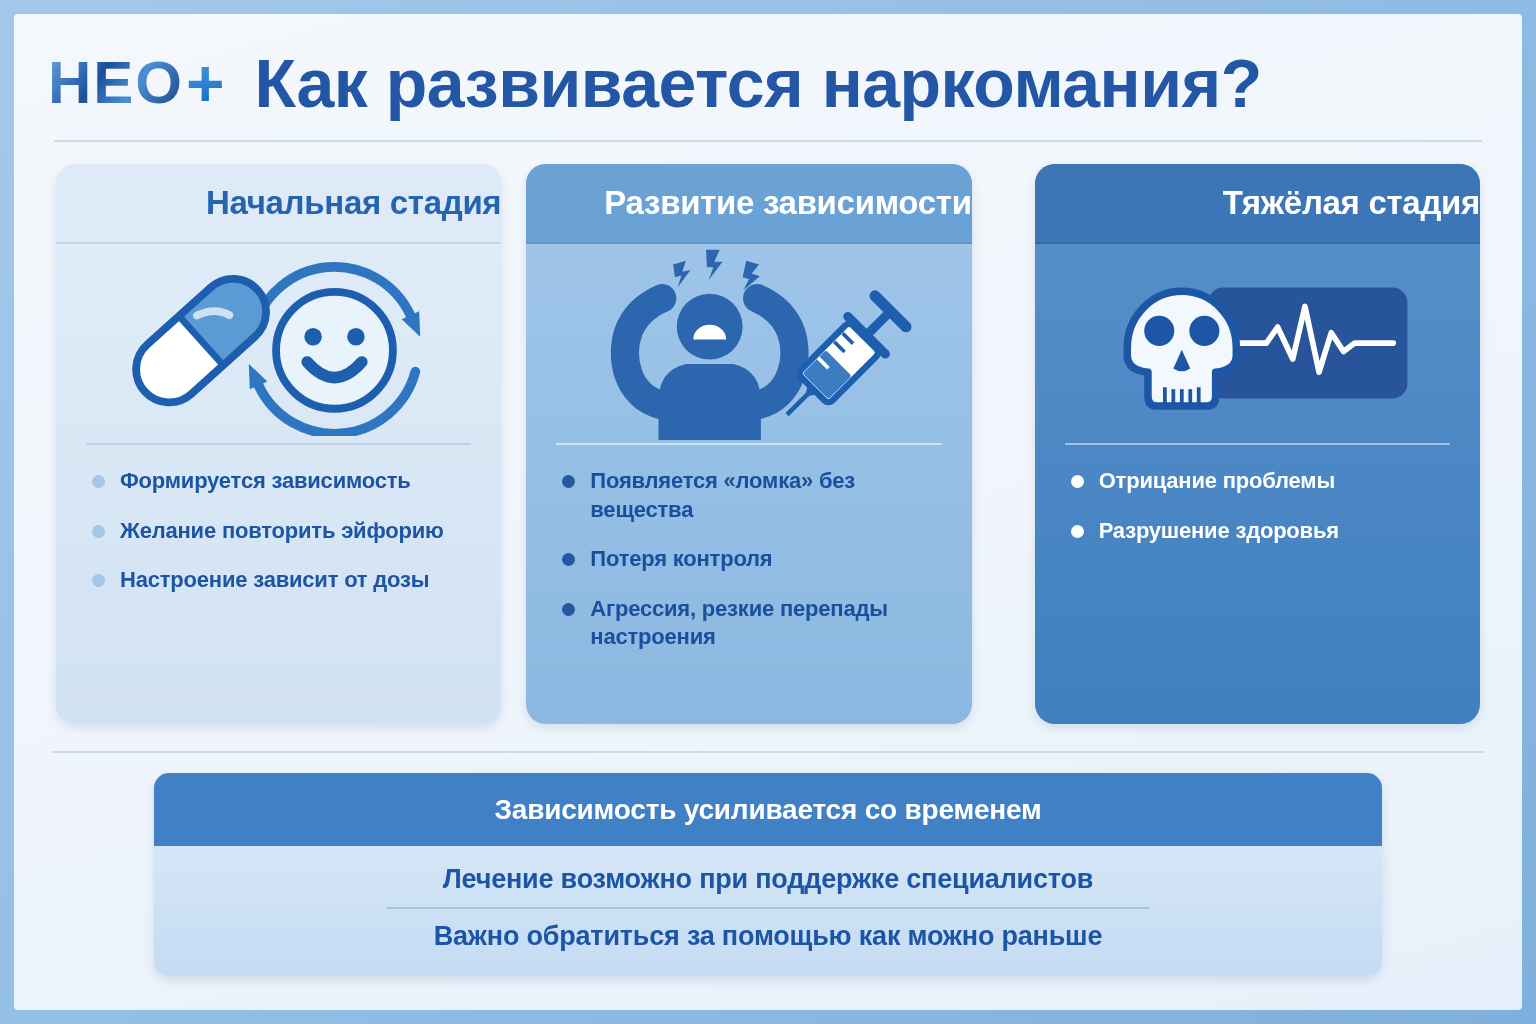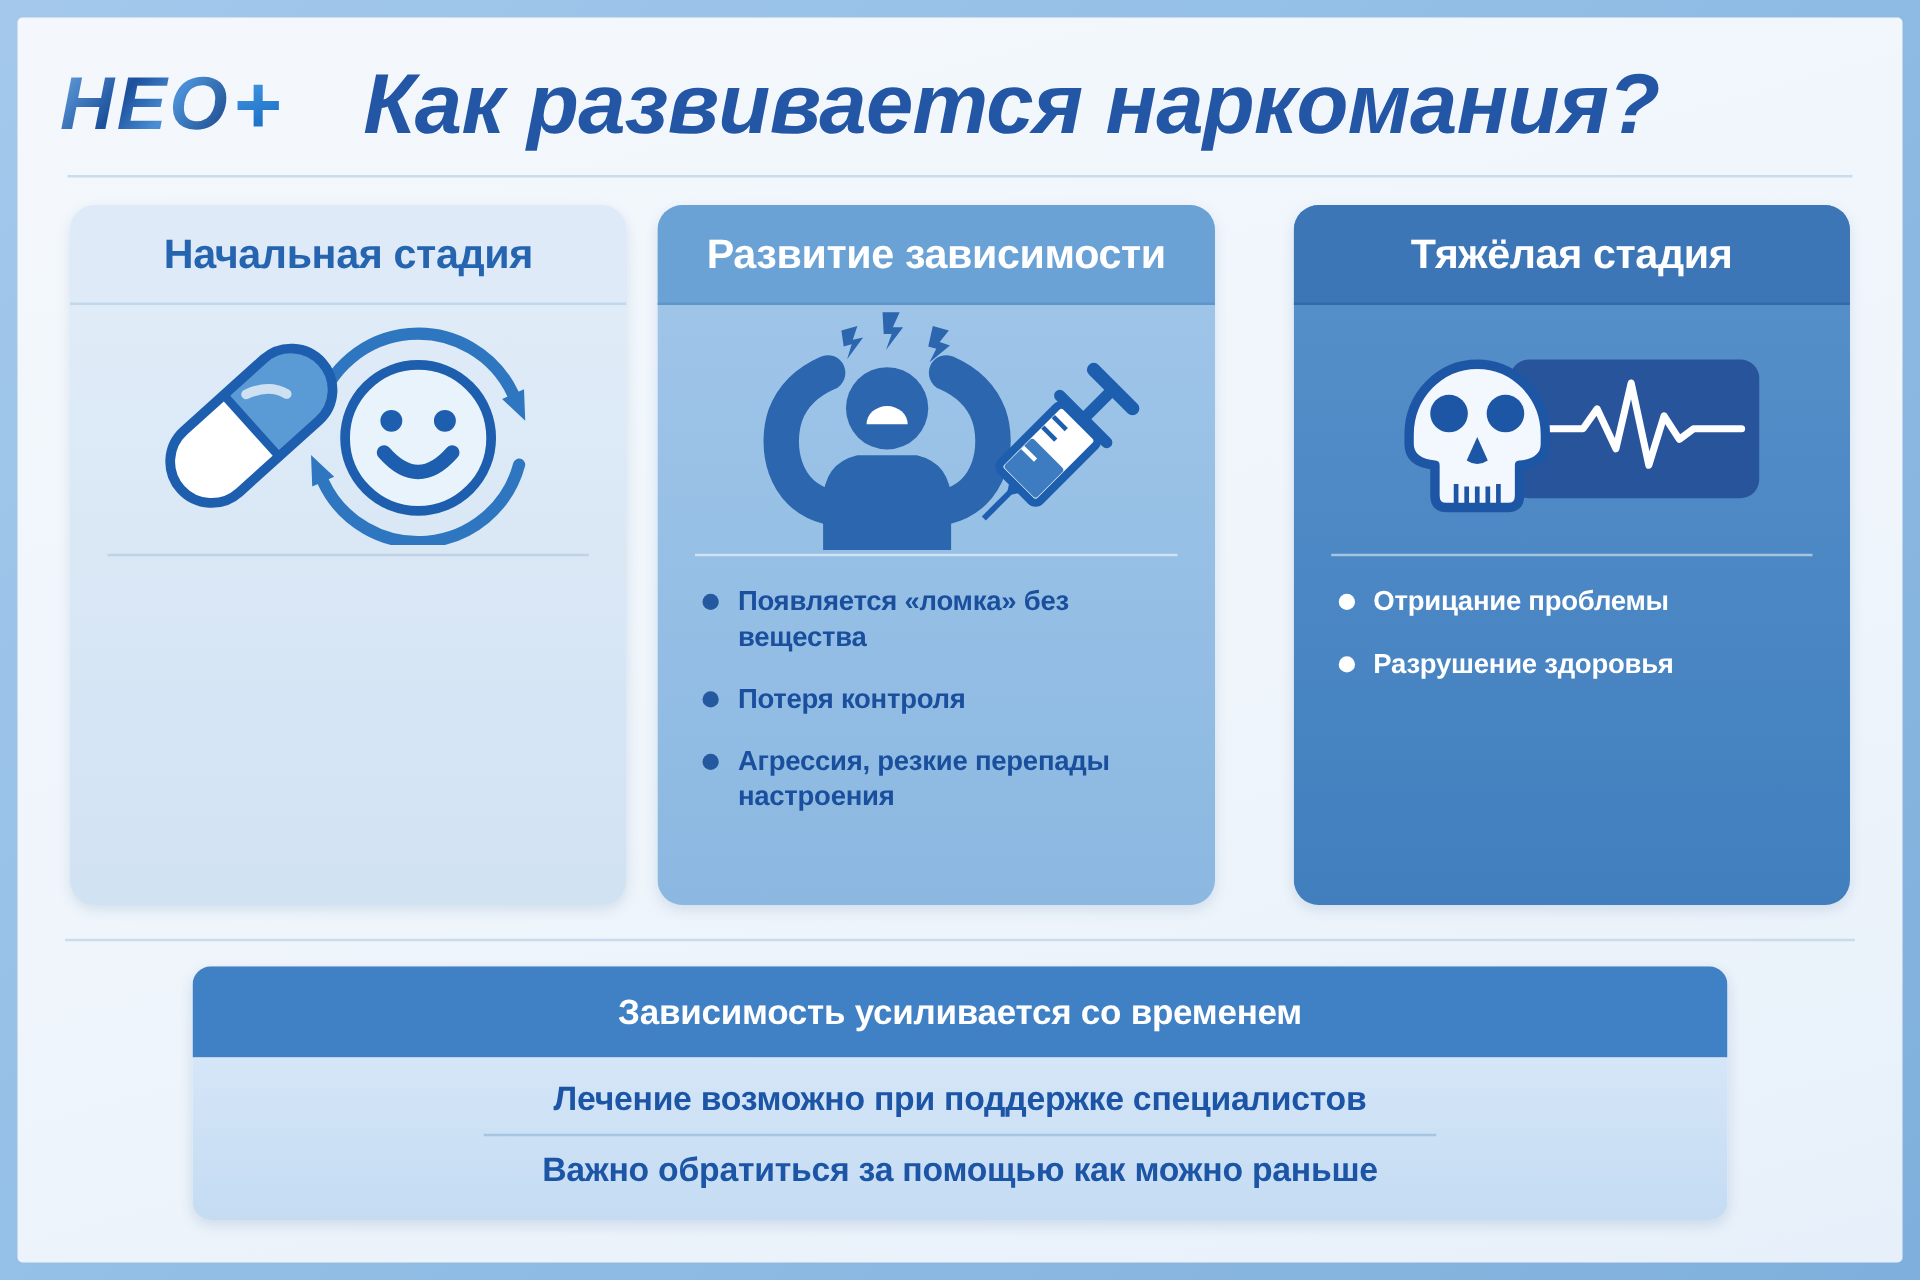--- a/index.html
+++ b/index.html
@@ -6,41 +6,41 @@
   body{
     width:1536px;height:1024px;position:relative;overflow:hidden;
     font-family:"Liberation Sans","DejaVu Sans",sans-serif;
     background:linear-gradient(135deg,#a3c8ec 0%,var(--frame-border,#8fbce4) 55%,#7fafdc 100%);
   }
   .page{
     position:absolute;inset:14px;border-radius:4px;
     background:linear-gradient(165deg,#f4f8fd 0%,var(--page-bg,#eff5fb) 55%,#e7f0fa 100%);
   }
   
-  .top-bar{display:flex;align-items:center;gap:64px;padding:30px 42px 0 34px;height:78px;font-style:italic;}
+  .top-bar{display:flex;align-items:center;gap:28px;padding:30px 42px 0 34px;height:78px;}
   .logo{font-weight:800;font-size:60px;letter-spacing:2px;line-height:1;color:#2a66b0;display:flex;align-items:center;}
   .logo .logo-text{
     background:linear-gradient(125deg,#6aa7e4 0%,#1b4f9b 38%,#4a8fd6 62%,#16407f 100%);
     -webkit-background-clip:text;background-clip:text;color:transparent;
   }
   .logo .logo-plus{
     font-size:66px;font-weight:800;margin-left:2px;
     background:linear-gradient(160deg,#54a6ea 0%,#1f73c8 70%);
     -webkit-background-clip:text;background-clip:text;color:transparent;
   }
   .page-title{
     margin:0;font-size:68px;font-weight:700;letter-spacing:-0.5px;
     color:var(--title-color,#2357a5);text-shadow:0 1px 1px rgba(255,255,255,.6);
   }
   .hdivider{height:2px;background:var(--divider,#c9dcee);margin:18px 40px 0 40px;}
   
   .cards{display:flex;gap:25px;margin:22px 42px 0 42px;height:560px;}
   .card{flex:1;border-radius:20px;overflow:hidden;display:flex;flex-direction:column;
         box-shadow:0 4px 10px rgba(52,92,142,.14);}
-  .card-header{height:78px;display:flex;align-items:center;justify-content:center;flex:0 0 auto;}
+  .card-header{height:78px;display:flex;align-items:center;justify-content:flex-end;flex:0 0 auto;}
   .card-header h2{margin:0;font-size:33px;font-weight:700;letter-spacing:-0.3px;}
   .icon-area{height:199px;display:flex;align-items:center;justify-content:center;flex:0 0 auto;}
   .icon-divider{height:2px;margin:0 30px;flex:0 0 auto;}
   .bullets{list-style:none;margin:0;padding:22px 18px 0 36px;}
   .bullets li{display:flex;gap:15px;margin-bottom:21px;font-size:22px;font-weight:700;line-height:1.3;letter-spacing:-0.2px;}
   .bullet-dot{width:13px;height:13px;border-radius:50%;margin-top:8px;flex:0 0 auto;}
   .bullet-text{white-space:pre-line;}
   
   .card-1{background-color:var(--card1-bg,#d8e7f6);background-image:linear-gradient(rgba(255,255,255,.25),rgba(120,160,205,.07));}
   .card-1 .card-header{background:var(--card1-header-bg,#dfeaf8);border-bottom:2px solid #c2d7ec;}
@@ -115,20 +115,34 @@
           </g>
           <g transform="translate(222,102)">
             <circle r="60" fill="#e9f3fc" stroke="#1d5fae" stroke-width="8"></circle>
             <circle cx="-22" cy="-14" r="9" fill="#1d5fae"></circle>
             <circle cx="22" cy="-14" r="9" fill="#1d5fae"></circle>
             <path d="M -28,12 Q 0,44 28,12" fill="none" stroke="#1d5fae" stroke-width="12" stroke-linecap="round"></path>
           </g>
         </svg>
       </div>
       <div class="icon-divider"></div>
+      <ul class="bullets">
+        <li>
+            <span class="bullet-dot"></span>
+            <span class="bullet-text">Формируется зависимость</span>
+          </li>
+        <li>
+            <span class="bullet-dot"></span>
+            <span class="bullet-text">Желание повторить эйфорию</span>
+          </li>
+        <li>
+            <span class="bullet-dot"></span>
+            <span class="bullet-text">Настроение зависит от дозы</span>
+          </li>
+      </ul>
     </section>
 
     <section class="card card-2">
       <div class="card-header">
         <h2>Развитие зависимости</h2>
       </div>
       <div class="icon-area">
         <svg width="390" height="192" viewBox="0 0 390 210">
           <g fill="#2b66ae">
             <path d="M 112,18 l 14,-4 l -4,12 l 9,-2 l -14,19 l 4,-13 l -7,2 Z"></path>

